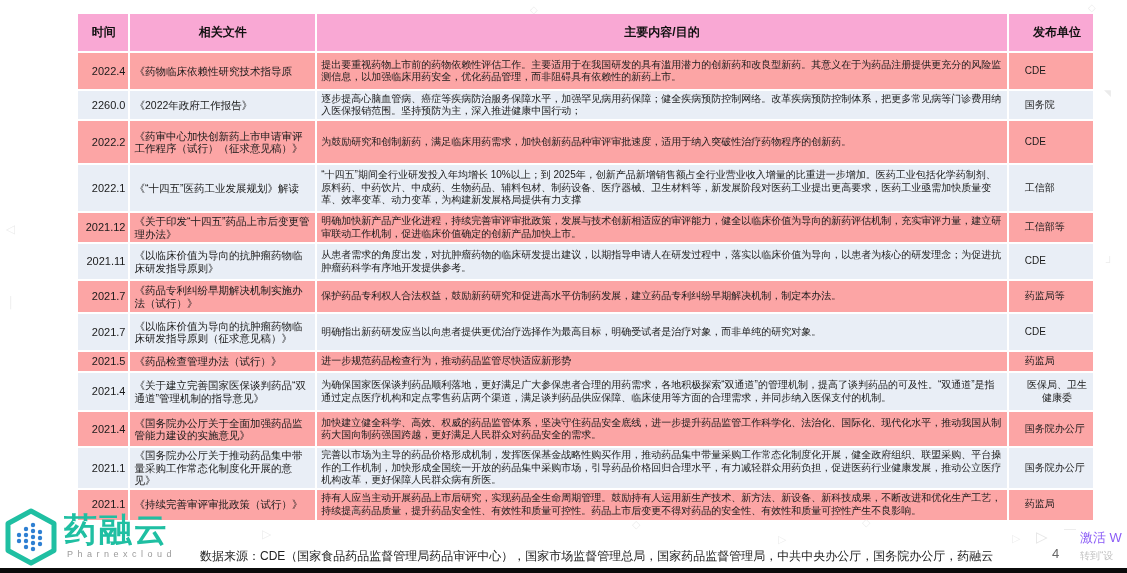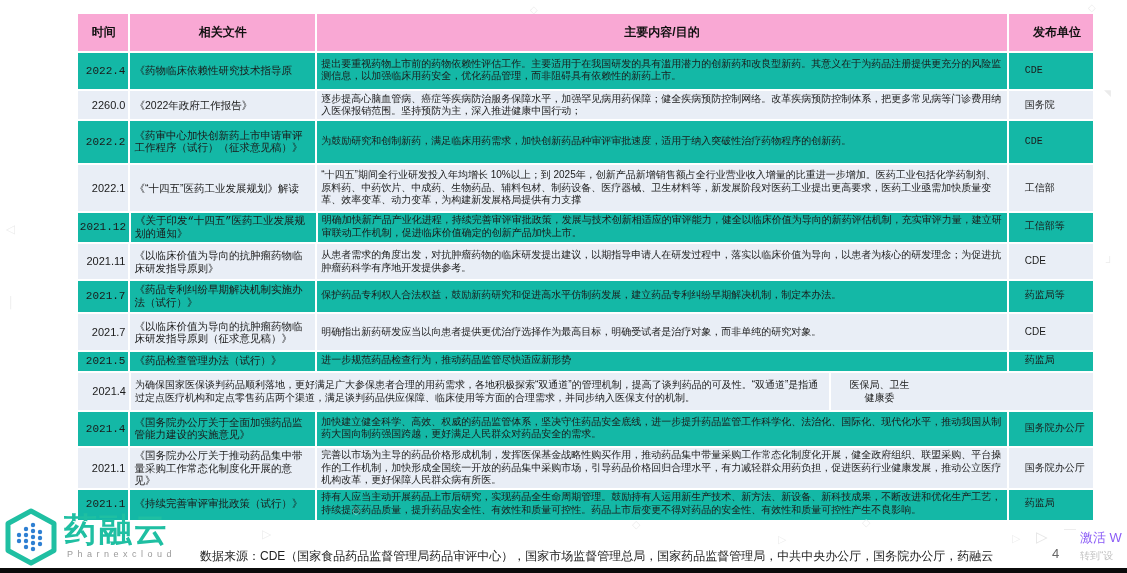--- a/index.html
+++ b/index.html
@@ -27,21 +27,21 @@
     font-weight: bold;
     font-size: 12px;
     color: #111;
   }
   .thead .c { justify-content: center; text-align: center; }
   .trow {
     display: flex;
     align-items: stretch;
     border-bottom: 2px solid #fff;
   }
-  .trow.odd  { background: #14b8a6; font-family: Liberation Mono, monospace; }
+  .trow.odd  { background: #fca5a5; }
   .trow.even { background: #e9eef6; }
   .c {
     display: flex;
     align-items: center;
     padding: 1px 4px;
     border-right: 2px solid #fff;
     line-height: 12.5px;
   }
   .c:last-child { border-right: none; margin-left: 12px; }
   .col-time    { width: 53px;  justify-content: flex-end; text-align: right; font-size: 11px; padding-right: 3px; }
@@ -119,21 +119,21 @@
     <div class="c col-unit">CDE</div>
   </div>
   <div class="trow even" style="min-height:48px">
     <div class="c col-time">2022.1</div>
     <div class="c col-doc">《“十四五”医药工业发展规划》解读</div>
     <div class="c col-content">“十四五”期间全行业研发投入年均增长 10%以上；到 2025年，创新产品新增销售额占全行业营业收入增量的比重进一步增加。医药工业包括化学药制剂、原料药、中药饮片、中成药、生物药品、辅料包材、制药设备、医疗器械、卫生材料等，新发展阶段对医药工业提出更高要求，医药工业亟需加快质量变革、效率变革、动力变革，为构建新发展格局提供有力支撑</div>
     <div class="c col-unit">工信部</div>
   </div>
   <div class="trow odd" style="min-height:31px">
     <div class="c col-time">2021.12</div>
-    <div class="c col-doc">《关于印发“十四五”医药工业发展规划的通知》</div>
+    <div class="c col-doc">《关于印发“十四五”药品上市后变更管理办法》</div>
     <div class="c col-content">明确加快新产品产业化进程，持续完善审评审批政策，发展与技术创新相适应的审评能力，健全以临床价值为导向的新药评估机制，充实审评力量，建立研审联动工作机制，促进临床价值确定的创新产品加快上市。</div>
     <div class="c col-unit">工信部等</div>
   </div>
   <div class="trow even" style="min-height:37px">
     <div class="c col-time">2021.11</div>
     <div class="c col-doc">《以临床价值为导向的抗肿瘤药物临床研发指导原则》</div>
     <div class="c col-content">从患者需求的角度出发，对抗肿瘤药物的临床研发提出建议，以期指导申请人在研发过程中，落实以临床价值为导向，以患者为核心的研发理念；为促进抗肿瘤药科学有序地开发提供参考。</div>
     <div class="c col-unit">CDE</div>
   </div>
   <div class="trow odd" style="min-height:33px">
@@ -149,20 +149,21 @@
     <div class="c col-unit">CDE</div>
   </div>
   <div class="trow odd" style="min-height:21px">
     <div class="c col-time">2021.5</div>
     <div class="c col-doc">《药品检查管理办法（试行）》</div>
     <div class="c col-content">进一步规范药品检查行为，推动药品监管尽快适应新形势</div>
     <div class="c col-unit">药监局</div>
   </div>
   <div class="trow even" style="min-height:39px">
     <div class="c col-time">2021.4</div>
+    <div class="c col-doc">《关于建立完善国家医保谈判药品“双通道”管理机制的指导意见》</div>
     <div class="c col-content">为确保国家医保谈判药品顺利落地，更好满足广大参保患者合理的用药需求，各地积极探索“双通道”的管理机制，提高了谈判药品的可及性。“双通道”是指通过定点医疗机构和定点零售药店两个渠道，满足谈判药品供应保障、临床使用等方面的合理需求，并同步纳入医保支付的机制。</div>
     <div class="c col-unit">医保局、卫生健康委</div>
   </div>
   <div class="trow odd" style="min-height:36px">
     <div class="c col-time">2021.4</div>
     <div class="c col-doc">《国务院办公厅关于全面加强药品监管能力建设的实施意见》</div>
     <div class="c col-content">加快建立健全科学、高效、权威的药品监管体系，坚决守住药品安全底线，进一步提升药品监管工作科学化、法治化、国际化、现代化水平，推动我国从制药大国向制药强国跨越，更好满足人民群众对药品安全的需求。</div>
     <div class="c col-unit">国务院办公厅</div>
   </div>
   <div class="trow even" style="min-height:40px">

